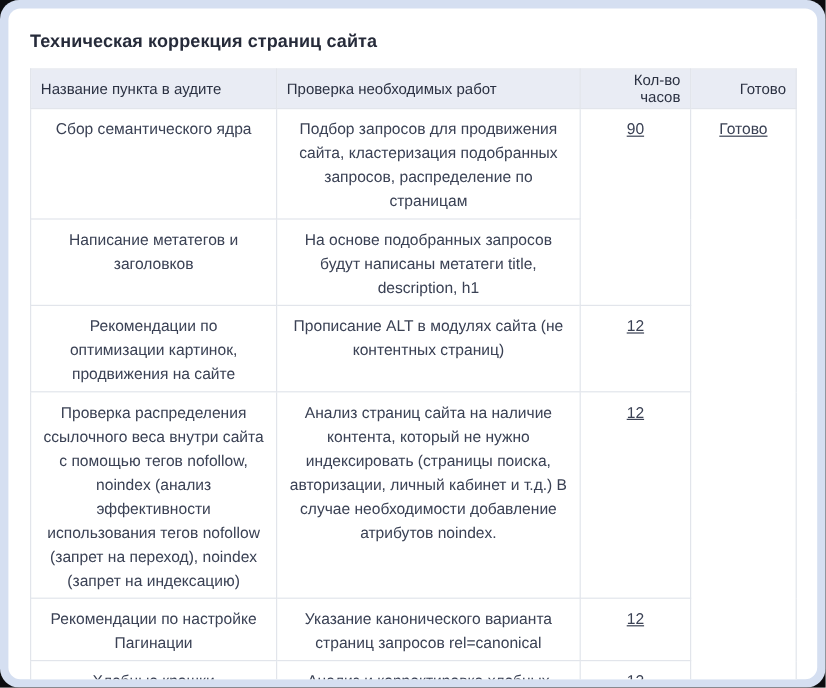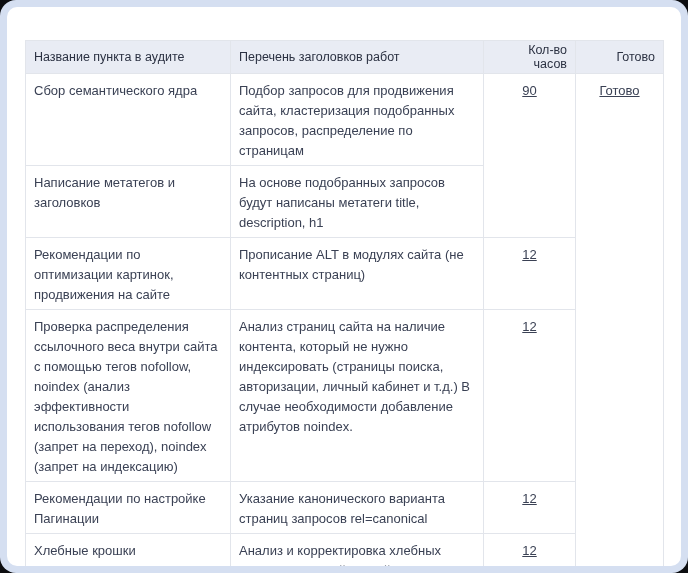--- a/index.html
+++ b/index.html
@@ -51,44 +51,46 @@
     padding: 0 8px;
   }
   table.audit thead th.c-hours,
   table.audit thead th.c-status { text-align: right; }
   table.audit td {
     font-size: 13px;
     line-height: 20px;
     color: #3a4154;
     padding: 7px 8px 4px 8px;
     background: #ffffff;
+    text-align: center;
   }
   td.hours-cell, td.status-cell {
     text-align: center;
     text-decoration: underline;
   }
 </style>
 </head>
 <body>
 
 <div class="frame">
   <div class="card">
 
+    <h1 class="page-title">Техническая коррекция страниц сайта</h1>
 
     <table class="audit">
       <colgroup>
         <col style="width:205px">
         <col style="width:253px">
         <col style="width:92px">
         <col style="width:88px">
       </colgroup>
       <thead>
         <tr>
           <th class="c-name">Название пункта в аудите</th>
-          <th class="c-works">Перечень заголовков работ</th>
+          <th class="c-works">Проверка необходимых работ</th>
           <th class="c-hours">Кол-во часов</th>
           <th class="c-status">Готово</th>
         </tr>
       </thead>
       <tbody>
         <tr style="height:68px">
           <td>Сбор семантического ядра</td>
           <td>Подбор запросов для продвижения сайта, кластеризация подобранных запросов, распределение по страницам</td>
           <td class="hours-cell" rowspan="2">90</td>
           <td class="status-cell" rowspan="6">Готово</td>

